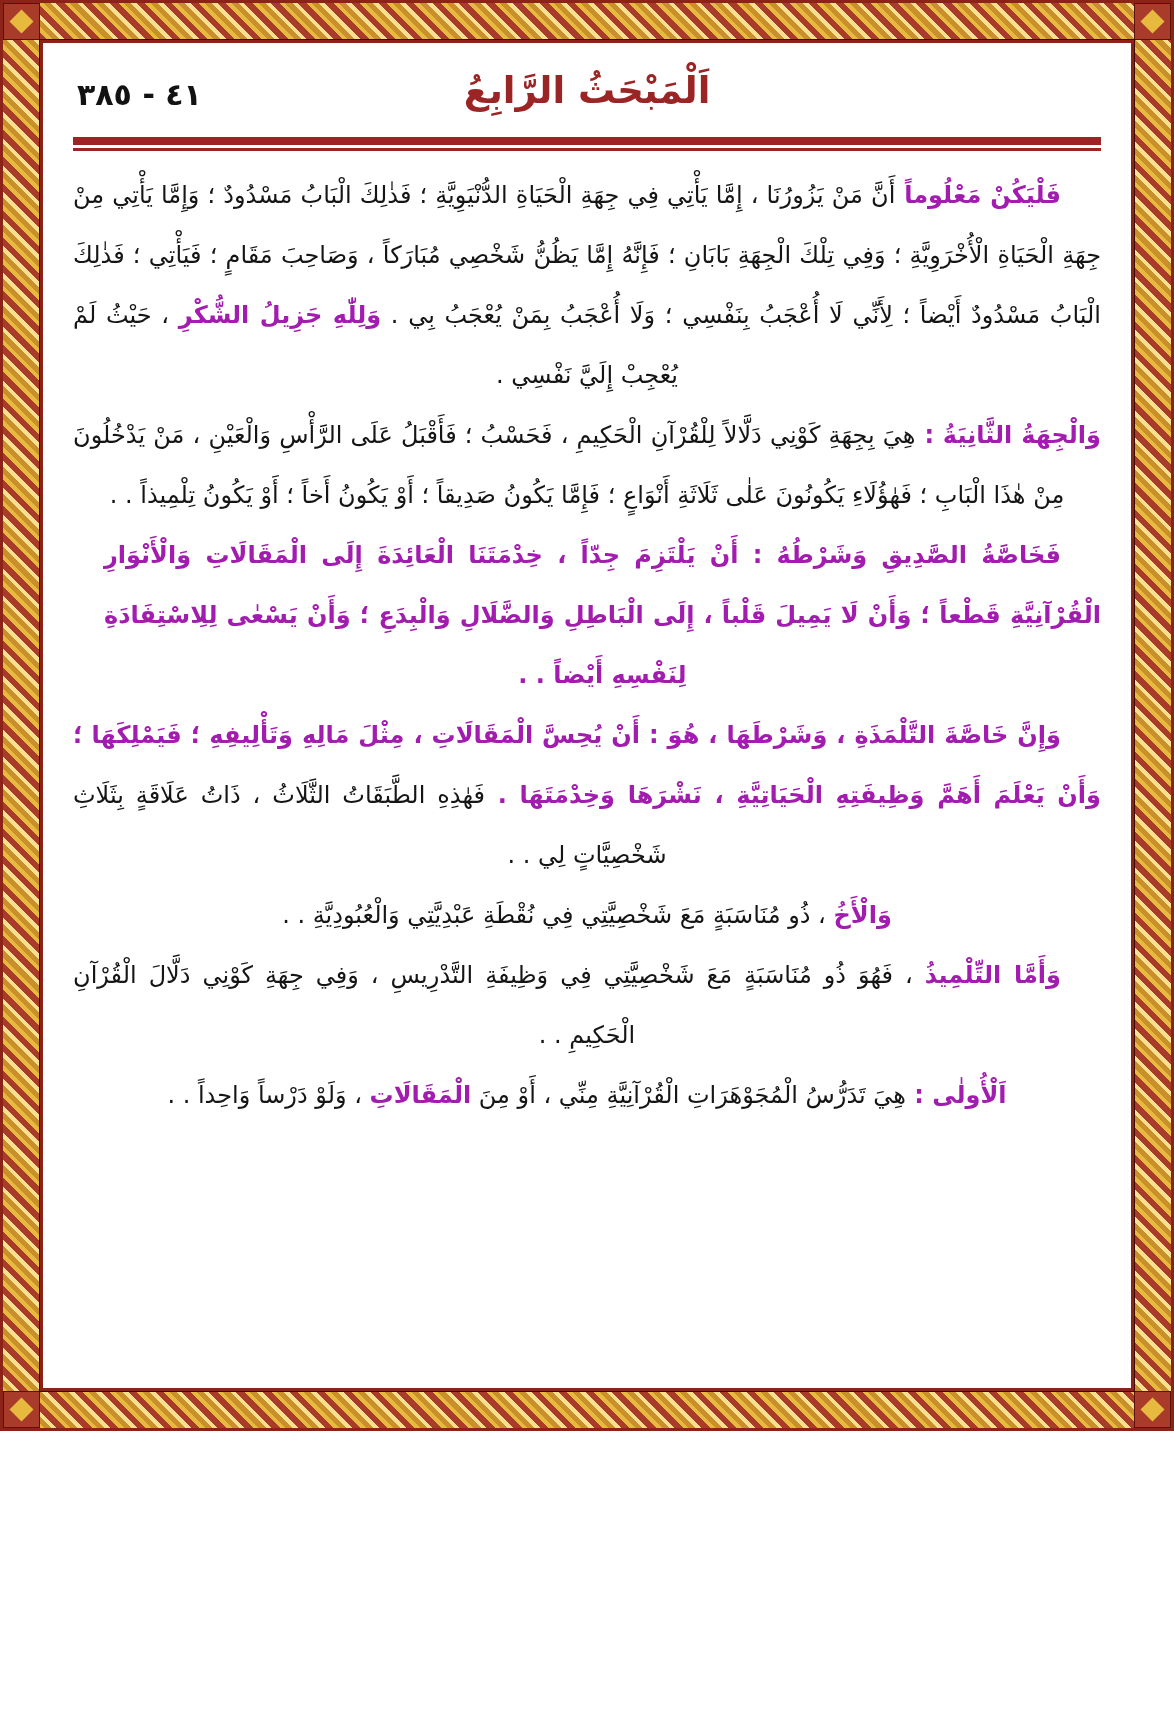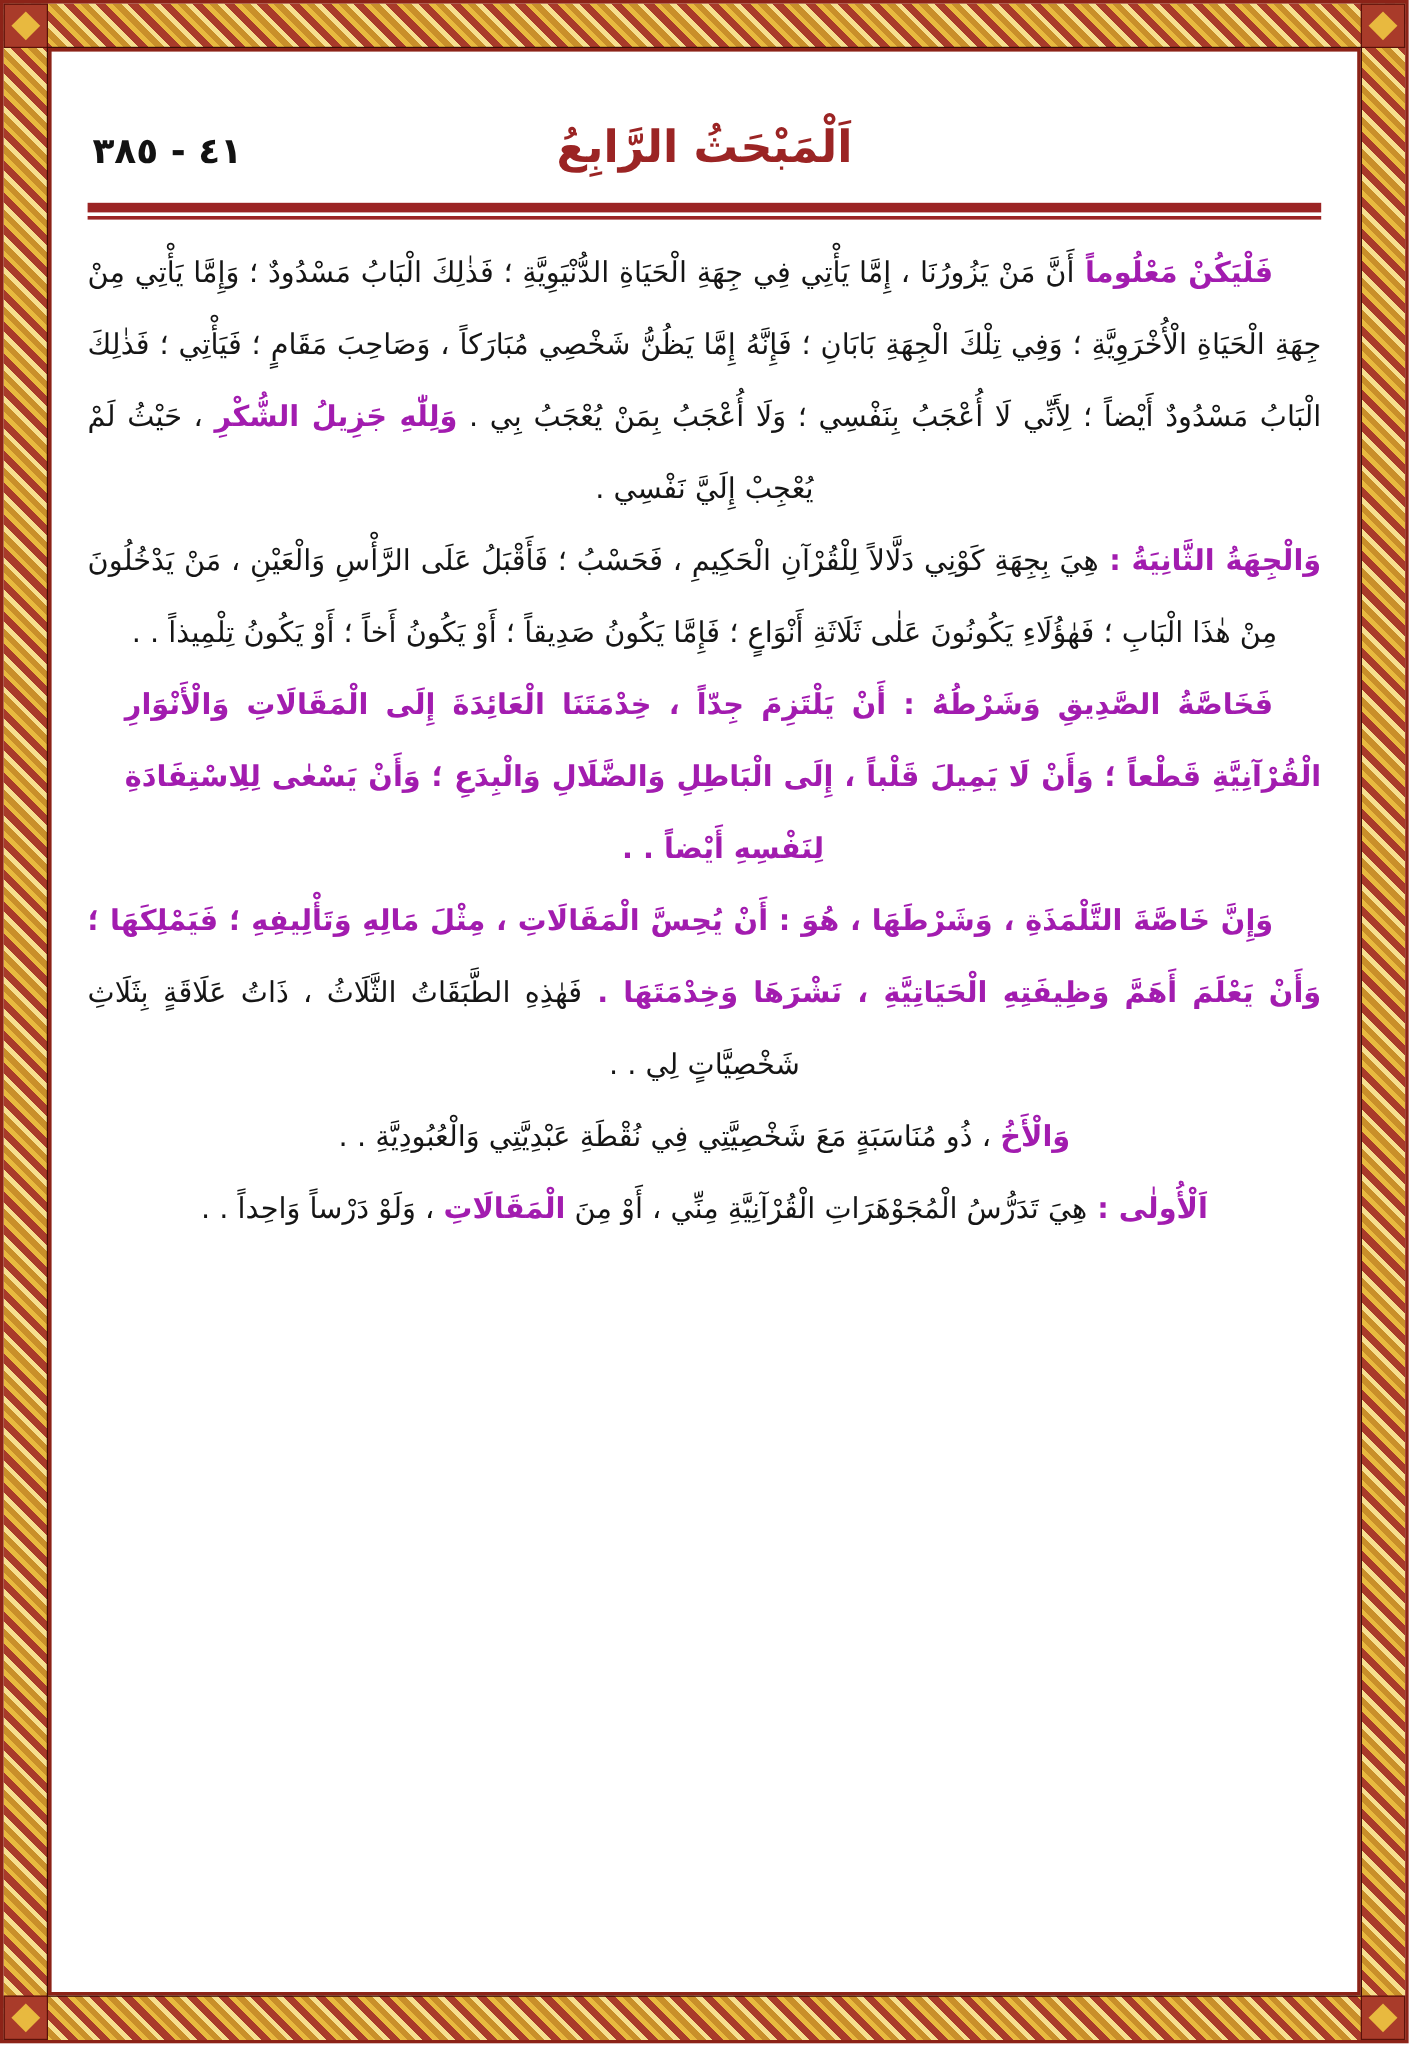--- a/index.html
+++ b/index.html
@@ -1,21 +1,21 @@
 <!DOCTYPE html>
 <html lang="ar" dir="rtl"><head>
 <meta charset="utf-8">
 <style>
   * { box-sizing: border-box; margin: 0; padding: 0; }
   html, body { background: #ffffff; }
 
   .sheet {
     position: relative;
     width: 1174px;
-    height: 1703px;
+    height: 1431px;
     margin: 0 auto;
     background: repeating-linear-gradient(
       45deg,
       #a93b2a 0 6px,
       #e8b93f 6px 10px,
       #c98f2a 10px 15px,
       #f6df8e 15px 19px
     );
     border: 3px solid #8c2318;
     font-family: "DejaVu Sans", sans-serif;
@@ -49,21 +49,20 @@
   .page-label {
     position: absolute; left: 4px; top: 10px;
     font-size: 30px; font-weight: bold; color: #121212;
     letter-spacing: 2px;
   }
   .page-title {
     text-align: center;
     font-size: 37px; font-weight: bold;
     color: #9b2424;
     padding-top: 2px;
-    margin-top: 32px;
   }
 
   .divider { margin-top: 8px; }
   .divider .thick { height: 8px; background: #9b2424; }
   .divider .thin  { height: 3px; background: #9b2424; margin-top: 3px; }
 
   .body-text {
     margin-top: 14px;
     font-size: 24px;
     line-height: 60px;
@@ -116,20 +115,23 @@
 
       <p class="p-indent">
         <span class="seg-red">وَإِنَّ خَاصَّةَ التَّلْمَذَةِ ، وَشَرْطَهَا ، هُوَ : أَنْ يُحِسَّ الْمَقَالَاتِ ، مِثْلَ مَالِهِ وَتَأْلِيفِهِ ؛ فَيَمْلِكَهَا ؛ وَأَنْ يَعْلَمَ أَهَمَّ وَظِيفَتِهِ الْحَيَاتِيَّةِ ، نَشْرَهَا وَخِدْمَتَهَا . </span><span>فَهٰذِهِ الطَّبَقَاتُ الثَّلَاثُ ، ذَاتُ عَلَاقَةٍ بِثَلَاثِ شَخْصِيَّاتٍ لِي . .</span>
       </p>
 
 
       <p class="p-center">
         <span class="seg-red">وَالْأَخُ</span><span> ، ذُو مُنَاسَبَةٍ مَعَ شَخْصِيَّتِي فِي نُقْطَةِ عَبْدِيَّتِي وَالْعُبُودِيَّةِ . .</span>
       </p>
 
+      <p class="p-indent">
+        <span class="seg-red">وَأَمَّا التِّلْمِيذُ</span><span> ، فَهُوَ ذُو مُنَاسَبَةٍ مَعَ شَخْصِيَّتِي فِي وَظِيفَةِ التَّدْرِيسِ ، وَفِي جِهَةِ كَوْنِي دَلَّالَ الْقُرْآنِ الْحَكِيمِ . .</span>
+      </p>
 
 
       <p>
         <span class="seg-red">اَلْأُولٰى : </span><span>هِيَ تَدَرُّسُ الْمُجَوْهَرَاتِ الْقُرْآنِيَّةِ مِنِّي ، أَوْ مِنَ </span><span class="seg-red">الْمَقَالَاتِ</span><span> ، وَلَوْ دَرْساً وَاحِداً . .</span>
       </p>
 
     </div>
   </div>
 </div>
 

